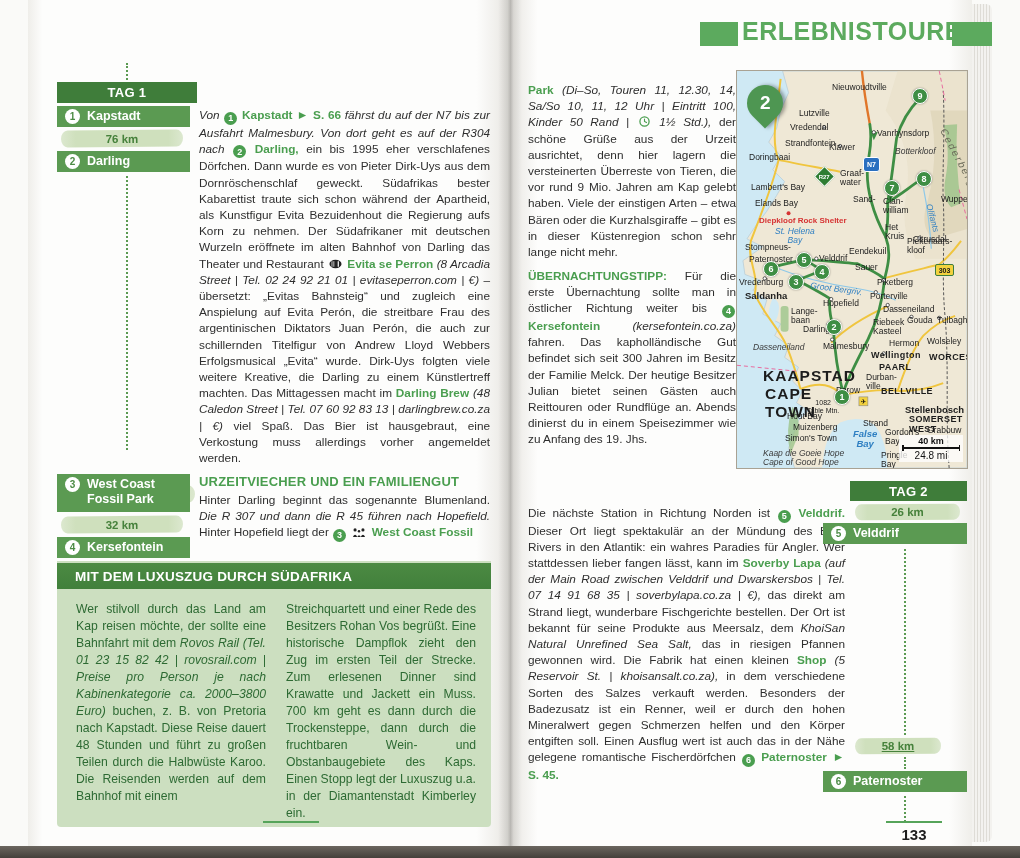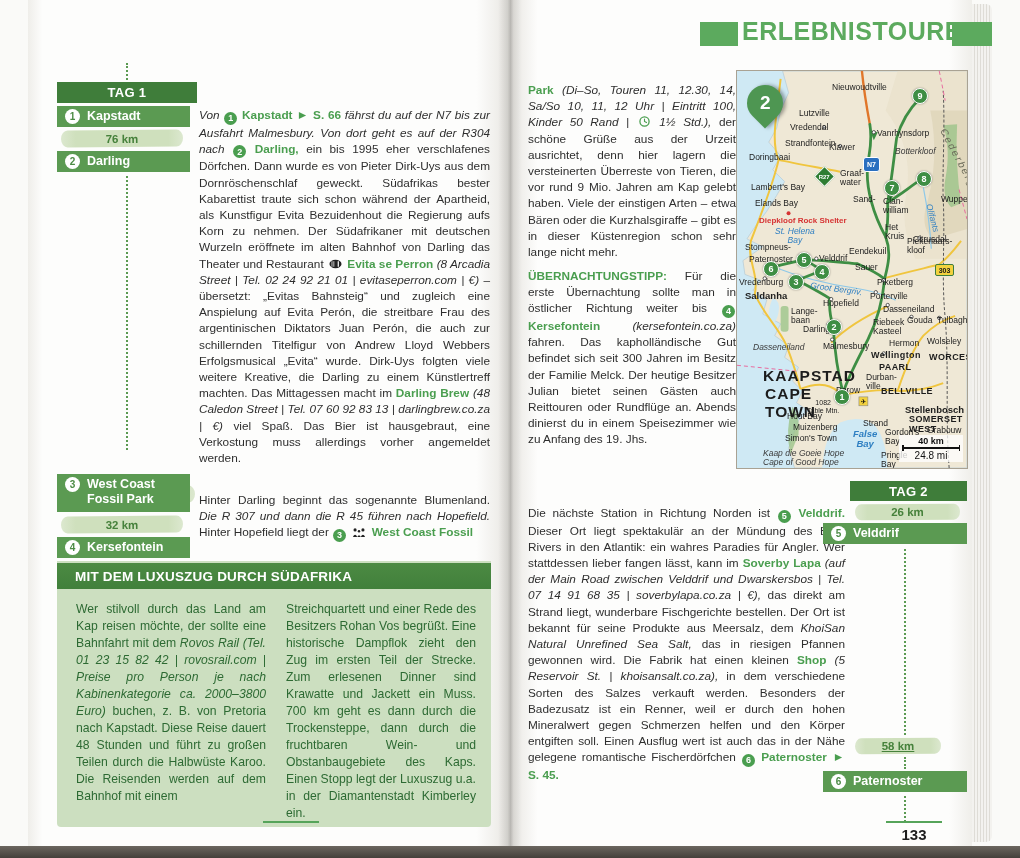--- a/index.html
+++ b/index.html
@@ -122,20 +122,21 @@
     <span>Kersefontein</span>
   </div>
 
   <div class="bodytext" style="left:199px;top:107px;width:291px;"><span class="seg-i">Von </span><span class="numcirc">1</span><span class="seg-g"> Kapstadt </span><span class="inline-icon"><svg viewBox="0 0 10 10" width="9" height="9">
           <path d="M1,1 L9,5 L1,9 z" fill="#4a9e4f"></path>
         </svg></span><span class="seg-g"> S. 66</span><span class="seg-i"> fährst du auf der N7 bis zur Ausfahrt Malmesbury. Von dort geht es auf der R304 nach </span><span class="numcirc">2</span><span class="seg-g"> Darling,</span><span> ein bis 1995 eher verschlafenes Dörfchen. Dann wurde es von Pieter Dirk-Uys aus dem Dornröschenschlaf geweckt. Südafrikas bester Kabarettist traute sich schon während der Apartheid, als Kunstfigur Evita Bezuidenhout die Regierung aufs Korn zu nehmen. Der Südafrikaner mit deutschen Wurzeln eröffnete im alten Bahnhof von Darling das Theater und Restaurant </span><span class="inline-icon"><svg viewBox="0 0 14 10" width="13" height="10">
           <ellipse cx="7" cy="5" rx="6.5" ry="4.5" fill="#222"></ellipse>
           <path d="M3.2,2 v6 M5.2,2 v6" stroke="#fff" stroke-width="0.8"></path>
           <path d="M10,2 v6" stroke="#fff" stroke-width="1.3"></path>
         </svg></span><span class="seg-g"> Evita se Perron </span><span class="seg-i">(8 Arcadia Street | Tel. 02 24 92 21 01 | evitaseperron.com | €)</span><span> – übersetzt: „Evitas Bahnsteig“ und zugleich eine Anspielung auf Evita Perón, die streitbare Frau des argentinischen Diktators Juan Perón, die auch zur schillernden Titelfigur von Andrew Lloyd Webbers Erfolgsmusical „Evita“ wurde. Dirk-Uys folgten viele weitere Kreative, die Darling zu einem Künstlertreff machten. Das Mittagessen macht im </span><span class="seg-g">Darling Brew </span><span class="seg-i">(48 Caledon Street | Tel. 07 60 92 83 13 | darlingbrew.co.za | €)</span><span> viel Spaß. Das Bier ist hausgebraut, eine Verkostung muss allerdings vorher angemeldet werden.</span></div>
+  <div class="sec-title" style="left:199px;top:474px;">URZEITVIECHER UND EIN FAMILIENGUT</div>
   <div class="bodytext" style="left:199px;top:492px;width:291px;"><span>Hinter Darling beginnt das sogenannte Blumenland. </span><span class="seg-i">Die R 307 und dann die R 45 führen nach Hopefield.</span><span> Hinter Hopefield liegt der </span><span class="numcirc">3</span><span> </span><span class="inline-icon"><svg viewBox="0 0 16 10" width="14" height="9">
           <circle cx="3.5" cy="2" r="1.8" fill="#222"></circle>
           <circle cx="12.5" cy="2" r="1.8" fill="#222"></circle>
           <circle cx="8" cy="3.5" r="1.4" fill="#222"></circle>
           <path d="M1,10 q2.5,-5 5,0 z M10,10 q2.5,-5 5,0 z M6,10 q2,-4 4,0 z" fill="#222"></path>
         </svg></span><span class="seg-g"> West Coast Fossil</span></div>
 
   <div class="infobox" style="left:57px;top:561px;width:434px;height:266px;"></div>
   <div class="infobox-hdr" style="left:57px;top:563px;width:434px;height:26px;">MIT DEM LUXUSZUG DURCH SÜDAFRIKA</div>
   <div class="boxtext" style="left:76px;top:601px;width:190px;"><span>Wer stilvoll durch das Land am Kap reisen möchte, der sollte eine Bahnfahrt mit dem </span><span class="seg-i">Rovos Rail (Tel. 01 23 15 82 42 | rovosrail.com | Preise pro Person je nach Kabinenkategorie ca. 2000–3800 Euro)</span><span> buchen, z. B. von Pretoria nach Kapstadt. Diese Reise dauert 48 Stunden und führt zu großen Teilen durch die Halbwüste Karoo. Die Reisenden werden auf dem Bahnhof mit einem</span></div>

